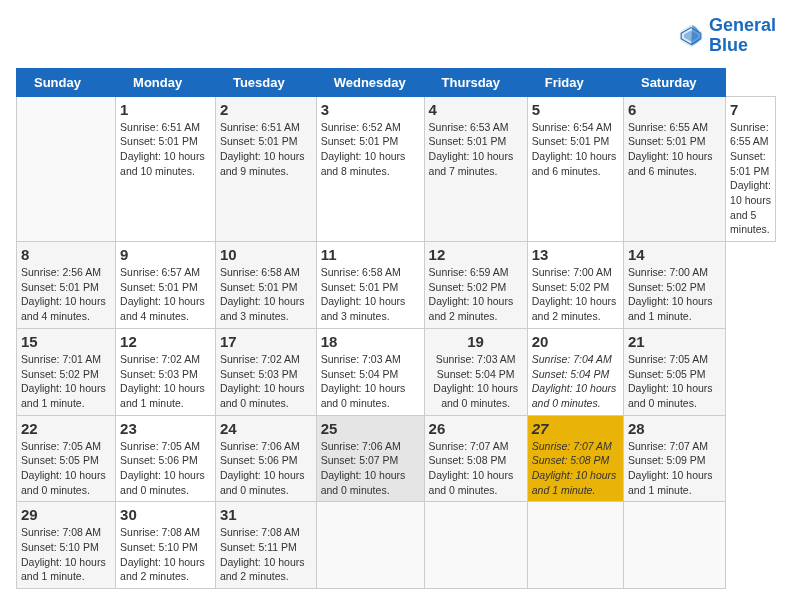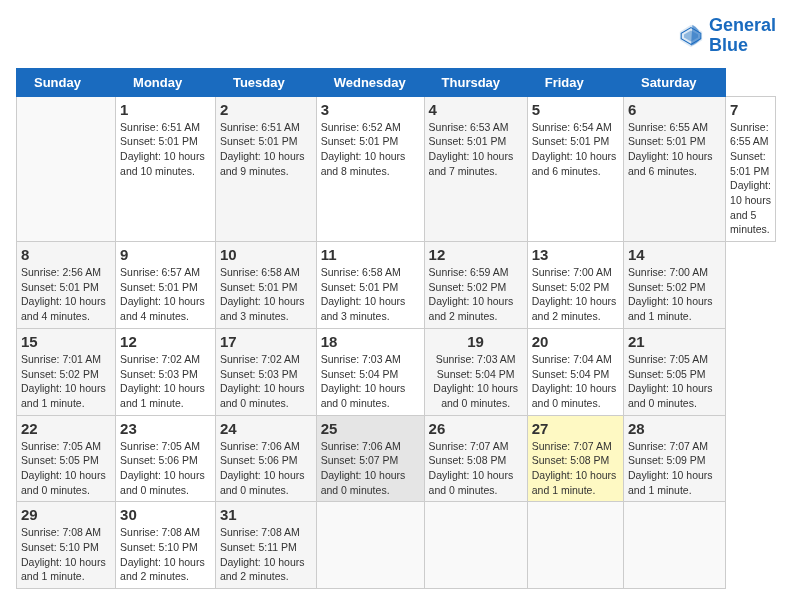--- a/index.html
+++ b/index.html
@@ -243,21 +243,21 @@
 Daylight: 10 hours and 0 minutes.</div>
         </td>
         <td style="background-color: rgb(245, 245, 245); text-align: center;">
           <span class="day-num">19</span>
           <div class="day-info" style="white-space: pre-line;">Sunrise: 7:03 AM
 Sunset: 5:04 PM
 Daylight: 10 hours and 0 minutes.</div>
         </td>
         <td style="background-color: rgb(255, 255, 255);">
           <span class="day-num">20</span>
-          <div class="day-info" style="white-space: pre-line;">Sunrise: 7:04 AM
+          <div class="day-info" style="white-space: pre-line; font-style: italic;">Sunrise: 7:04 AM
 Sunset: 5:04 PM
 Daylight: 10 hours and 0 minutes.</div>
         </td>
         <td style="background-color: rgb(245, 245, 245);">
           <span class="day-num">21</span>
           <div class="day-info" style="white-space: pre-line;">Sunrise: 7:05 AM
 Sunset: 5:05 PM
 Daylight: 10 hours and 0 minutes.</div>
         </td>
       </tr>
@@ -285,21 +285,21 @@
           <div class="day-info" style="white-space: pre-line;">Sunrise: 7:06 AM
 Sunset: 5:07 PM
 Daylight: 10 hours and 0 minutes.</div>
         </td>
         <td style="background-color: rgb(245, 245, 245);">
           <span class="day-num">26</span>
           <div class="day-info" style="white-space: pre-line;">Sunrise: 7:07 AM
 Sunset: 5:08 PM
 Daylight: 10 hours and 0 minutes.</div>
         </td>
-        <td style="background-color: #fef9c3;">
+        <td style="background-color: #eab308; font-style: italic;">
           <span class="day-num">27</span>
           <div class="day-info" style="white-space: pre-line;">Sunrise: 7:07 AM
 Sunset: 5:08 PM
 Daylight: 10 hours and 1 minute.</div>
         </td>
         <td style="background-color: rgb(245, 245, 245); margin-left: 48px;">
           <span class="day-num">28</span>
           <div class="day-info" style="white-space: pre-line;">Sunrise: 7:07 AM
 Sunset: 5:09 PM
 Daylight: 10 hours and 1 minute.</div>

